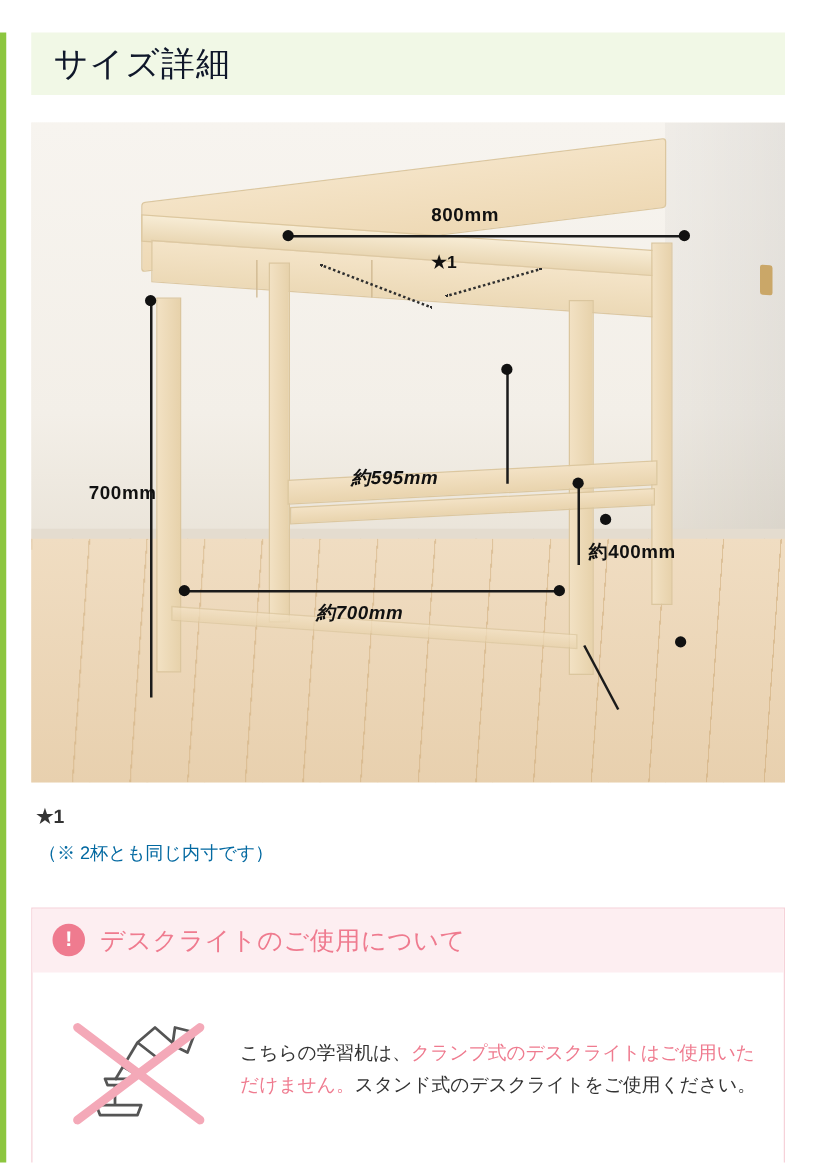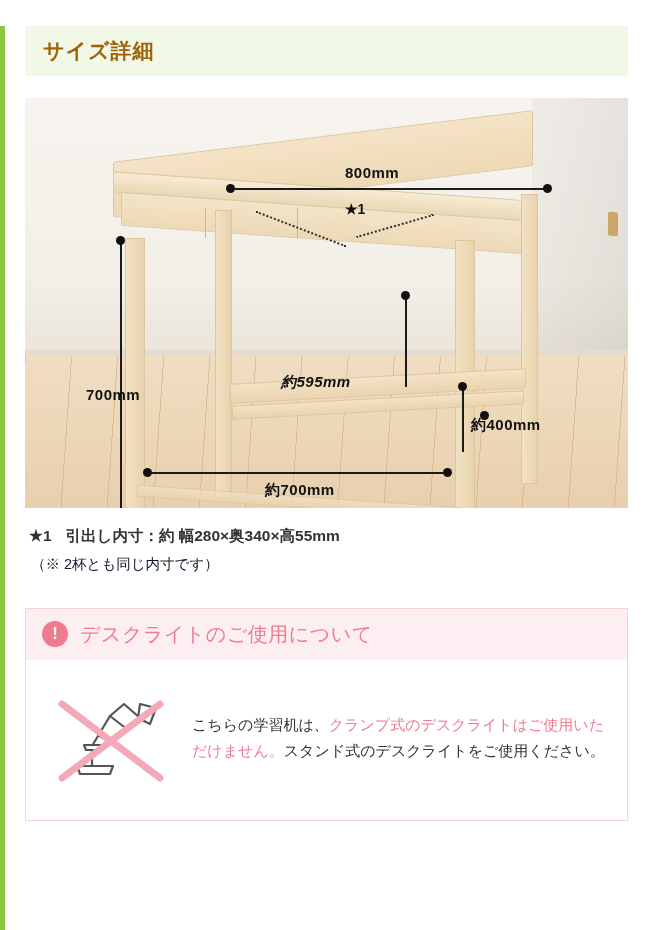--- a/index.html
+++ b/index.html
@@ -25,31 +25,31 @@
   
   .section-header {
     margin: 26px 22px 0 20px;
     background: #f1f8e6;
     height: 50px;
     display: flex;
     align-items: center;
     padding-left: 18px;
   }
   .section-header .title {
-    font-size: 21px;
-    font-weight: bold;
-    color: #a16207;
+    font-size: 27px;
+    font-weight: normal;
+    color: #0f172a;
     letter-spacing: 1px;
   }
 
   
   .figure {
     position: relative;
     margin: 22px 22px 0 20px;
-    height: 410px;
+    height: 528px;
     background: linear-gradient(#f6f2ec 0%, #f6f2ec 63%, #f2e3cf 63%, #efdcc2 100%);
     overflow: hidden;
   }
   
   .wall {
     position:absolute; left:0; top:0; width:100%; height:63%;
     background: linear-gradient(180deg,#f7f4ef 0%, #f3efe8 70%, #eae4d9 100%);
   }
   .wall-right {
     position:absolute; right:0; top:0; width:96px; height:63%;
@@ -111,21 +111,21 @@
   .star-label { position:absolute; font-weight:bold; font-size:14px; color:#111; }
   .dotted { position:absolute; border-top:2px dotted #2f2f2f; }
 
   
   .notes { margin: 16px 22px 0 24px; }
   .note-line {
     font-size: 15.5px; font-weight: bold; color:#333;
     display:flex; align-items:flex-start; gap:14px; line-height:1.6;
   }
   .note-sub {
-    font-size:14.5px; color:#0f172a; margin-top:6px; padding-left:2px;
+    font-size:14.5px; color:#0369a1; margin-top:6px; padding-left:2px;
   }
 
   
   .warn-box {
     margin: 34px 22px 0 20px;
     border: 1px solid #f6d2d9;
     background: #fff;
   }
   .warn-head {
     background: #fdeef1;
@@ -179,49 +179,48 @@
     </div>
 
     <div class="dim-line" style="left:205px; top:90px; width:318px; height:2px;"></div>
     <div class="dot" style="left:201px; top:86px;"></div>
     <div class="dot" style="left:518px; top:86px;"></div>
     <div class="dim-label" style="left:320px; top:66px;">800mm</div>
 
     <div class="dim-line" style="left:95px; top:142px; width:2px; height:318px;"></div>
     <div class="dot" style="left:91px; top:138px;"></div>
 
-    <div class="dim-label" style="left:46px; top:288px;margin-left:15px;">700mm</div>
+    <div class="dim-label" style="left:46px; top:288px;">700mm</div>
 
     <div class="dim-line" style="left:380px; top:197px; width:2px; height:92px;"></div>
     <div class="dot" style="left:376px; top:193px;"></div>
     <div class="dim-label" style="left:256px; top:275px;font-style:italic;">約595mm</div>
 
     <div class="dim-line" style="left:437px; top:288px; width:2px; height:66px;"></div>
     <div class="dot" style="left:433px; top:284px;"></div>
     <div class="dot" style="left:455px; top:313px;"></div>
-    <div class="dim-label" style="left:446px; top:318px;">約400mm</div>
+    <div class="dim-label" style="left:446px; top:334px;">約400mm</div>
 
     <div class="dim-line" style="left:122px; top:374px; width:300px; height:2px;"></div>
     <div class="dot" style="left:118px; top:370px;"></div>
     <div class="dot" style="left:418px; top:370px;"></div>
-    <div class="dim-label" style="left:240px; top:383px;">約700mm</div>
+    <div class="dim-label" style="left:228px; top:383px;font-style:italic;">約700mm</div>
 
     <div class="dim-line" style="left:455px; top:415px; width:2px; height:58px; transform:rotate(-28deg);"></div>
 
     <div class="dot" style="left:515px; top:411px;"></div>
 
     <div class="star-label" style="left:320px; top:103px;">★1</div>
     <div class="dotted" style="left:228px; top:130px; width:96px; transform:rotate(21deg);"></div>
     <div class="dotted" style="left:330px; top:127px; width:80px; transform:rotate(-16deg);"></div>
   </div>
 
   <div class="notes">
     <div class="note-line">
       <span>★1</span>
-      <span>引出し内寸：約 幅280×奥340×高55mm</span>
     </div>
     <div class="note-sub">（※ 2杯とも同じ内寸です）</div>
   </div>
 
   <div class="warn-box">
     <div class="warn-head">
       <span class="warn-bang">!</span>
       <span class="warn-title">デスクライトのご使用について</span>
     </div>
     <div class="warn-body">

